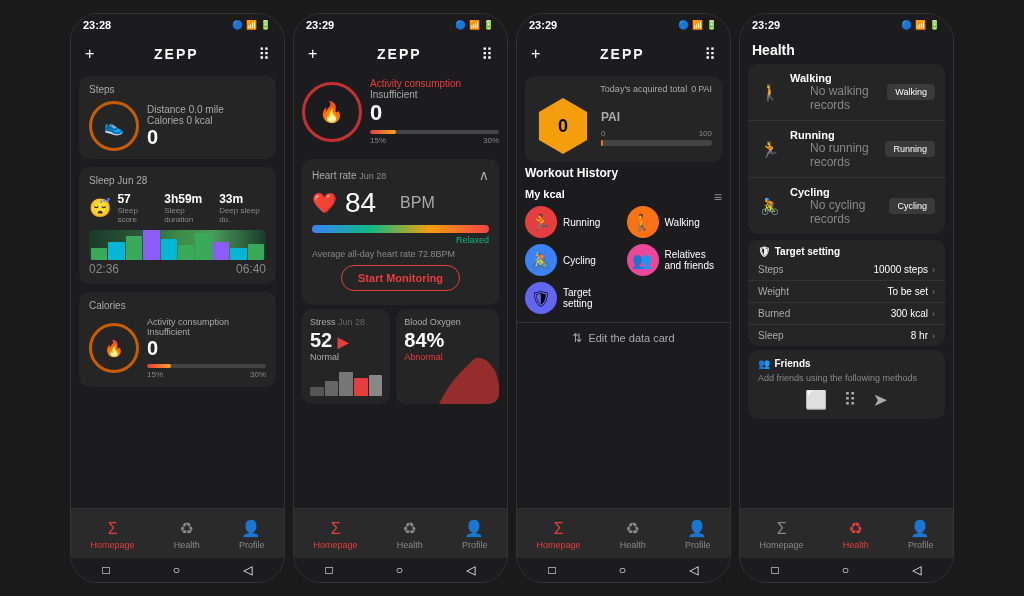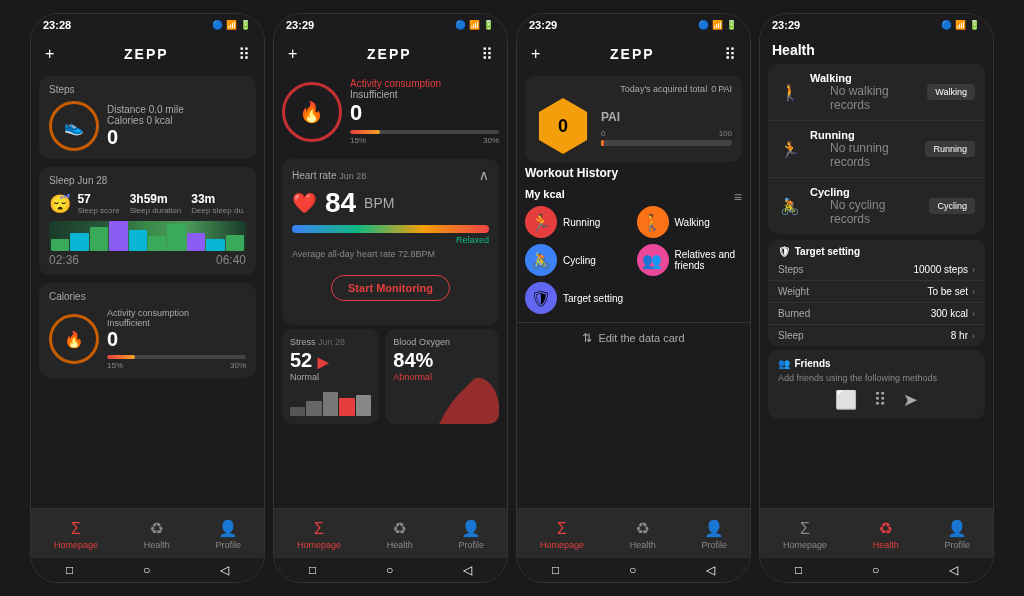--- a/index.html
+++ b/index.html
@@ -17,21 +17,21 @@
       display: flex;
       gap: 8px;
       padding: 10px;
       background: #1a1a1a;
       width: 1024px;
       height: 596px;
       align-items: center;
       justify-content: center;
     }
     .phone {
-      width: 235px;
+      width: 215px;
       height: 570px;
       background: #1c1c1e;
       border-radius: 28px;
       overflow: hidden;
       display: flex;
       flex-direction: column;
       border: 1px solid #333;
       flex-shrink: 0;
     }
     .status-bar {
@@ -328,26 +328,27 @@
       display: flex;
       align-items: center;
       gap: 8px;
     }
     .heart-icon {
       font-size: 20px;
       color: #e53e3e;
     }
     .heart-bpm {
       font-size: 28px;
-      font-weight: 700;
+      font-weight: 400;
       color: #fff;
     }
     .heart-bpm-unit {
-      font-size: 14px;
+      font-size: 16px;
       color: #aaa;
+      margin-left: 16px;
     }
     .heart-bar {
       margin-top: 6px;
       height: 8px;
       background: linear-gradient(to right, #3b82f6, #10b981, #f59e0b, #ef4444);
       border-radius: 4px;
     }
     .heart-label {
       text-align: right;
       font-size: 9px;
@@ -361,21 +362,21 @@
     }
     .start-btn {
       background: transparent;
       border: 1.5px solid #e53e3e;
       color: #e53e3e;
       border-radius: 20px;
       padding: 6px 16px;
       font-size: 11px;
       font-weight: 600;
       cursor: pointer;
-      margin: 16px auto;
+      margin: 6px auto;
       display: block;
     }
     .stress-blood-row {
       display: flex;
       gap: 6px;
       margin: 0 8px 4px;
     }
     .stress-card {
       flex: 1;
       background: #252525;

